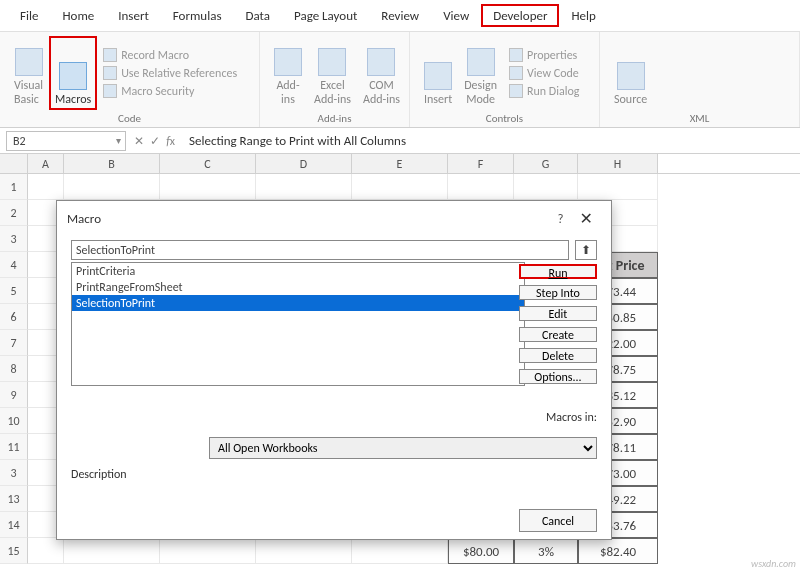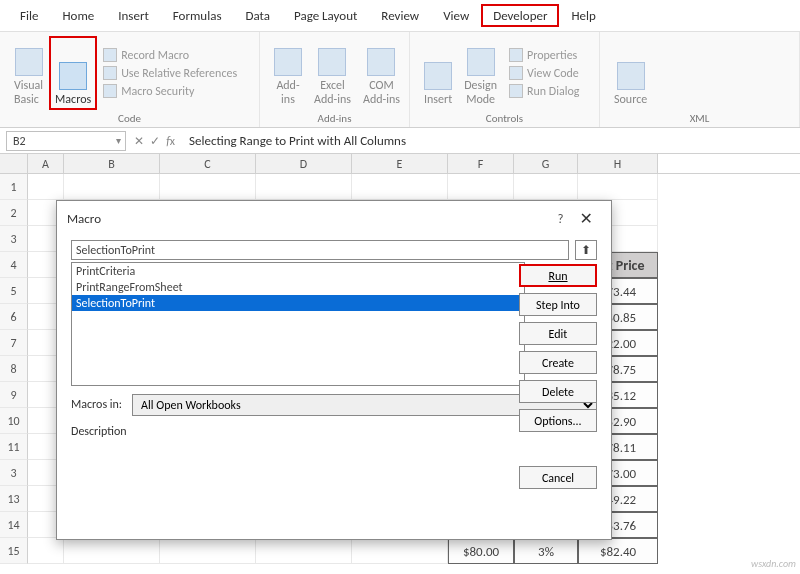--- a/index.html
+++ b/index.html
@@ -51,23 +51,23 @@
 .dialog-title .x { padding:0 8px; font-size:16px; color:#333; cursor:pointer;}
 .dialog-body { padding:4px 14px 10px 14px; position:relative; }
 .label { font-size:12px; color:#333; margin-bottom:3px; }
 .name-input-row { display:flex; gap:6px; margin-bottom:2px;}
 .name-input { flex:1; border:1px solid #888; padding:2px 4px; font-size:12px; }
 .up-btn { width:22px; border:1px solid #888; text-align:center; line-height:18px; }
 .listbox { border:1px solid #888; height:124px; overflow:hidden; font-size:12px; }
 .listbox div { padding:1px 4px; }
 .listbox .sel { background:#0a6cd6; color:#fff; }
 .side-btns { position:absolute; right:14px; top:28px; width:78px; display:flex; flex-direction:column; gap:6px;}
-.side-btns button { height:23px; border:1px solid #888; background:#f6f6f6; font-size:12px; cursor:pointer; }
+.side-btns button { height:15px; border:1px solid #888; background:#f6f6f6; font-size:12px; cursor:pointer; }
 .side-btns button.run { border:2px solid #d00; text-decoration:underline; }
-.macros-in-row { display:flex; align-items:center; gap:10px; margin-top:8px;}
+.macros-in-row { display:flex; align-items:flex-end; gap:10px; margin-top:24px;flex-direction:column;}
 .macros-in-row select { flex:1; border:1px solid #888; padding:2px 4px; font-size:12px; }
 .cancel-row { display:flex; justify-content:flex-end; margin-top:28px; }
 .cancel-row button { width:78px; height:23px; border:1px solid #888; background:#f6f6f6; font-size:12px; }
 
 .watermark { position:absolute; right:4px; bottom:4px; font-size:10px; color:#bbb; font-style:italic;}
 
 @media (max-width:0px){} 
 </style>
 </head>
 <body>

